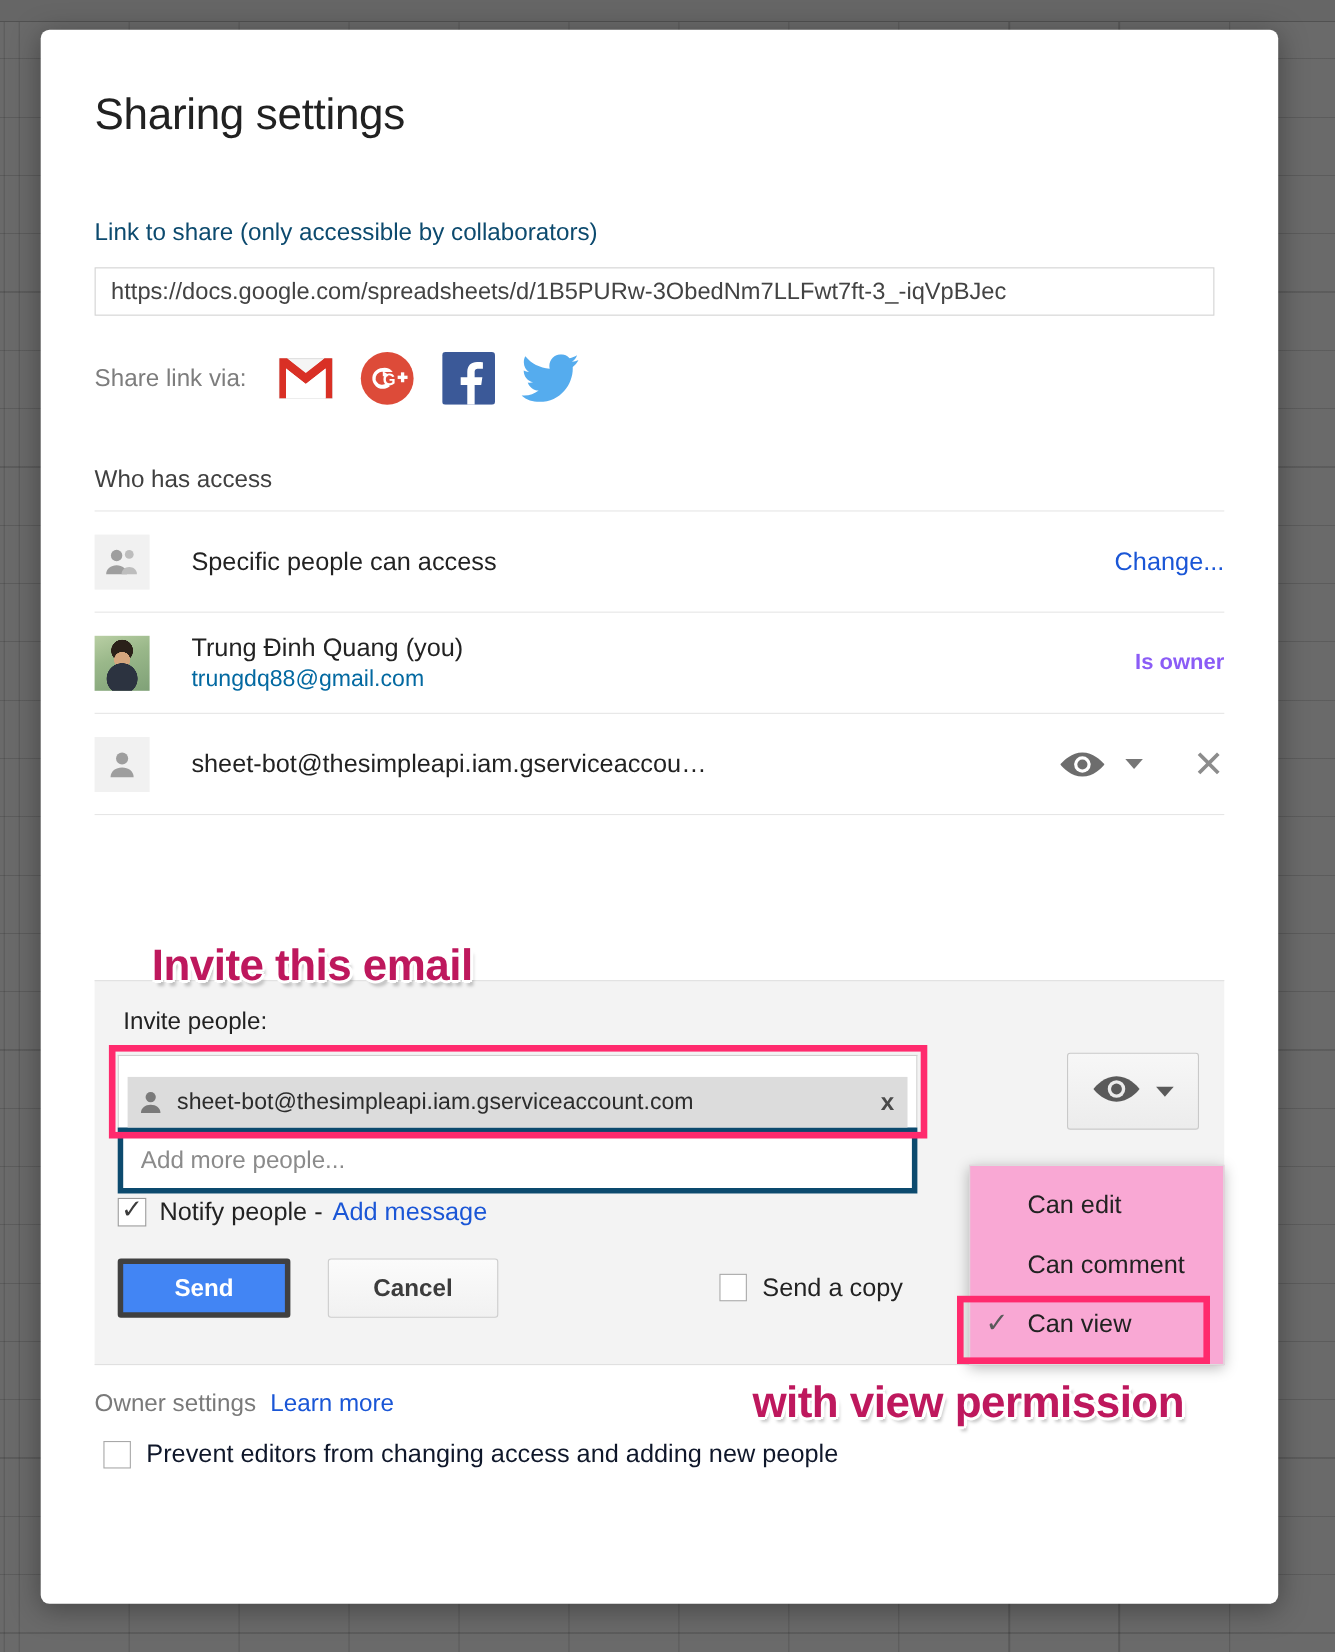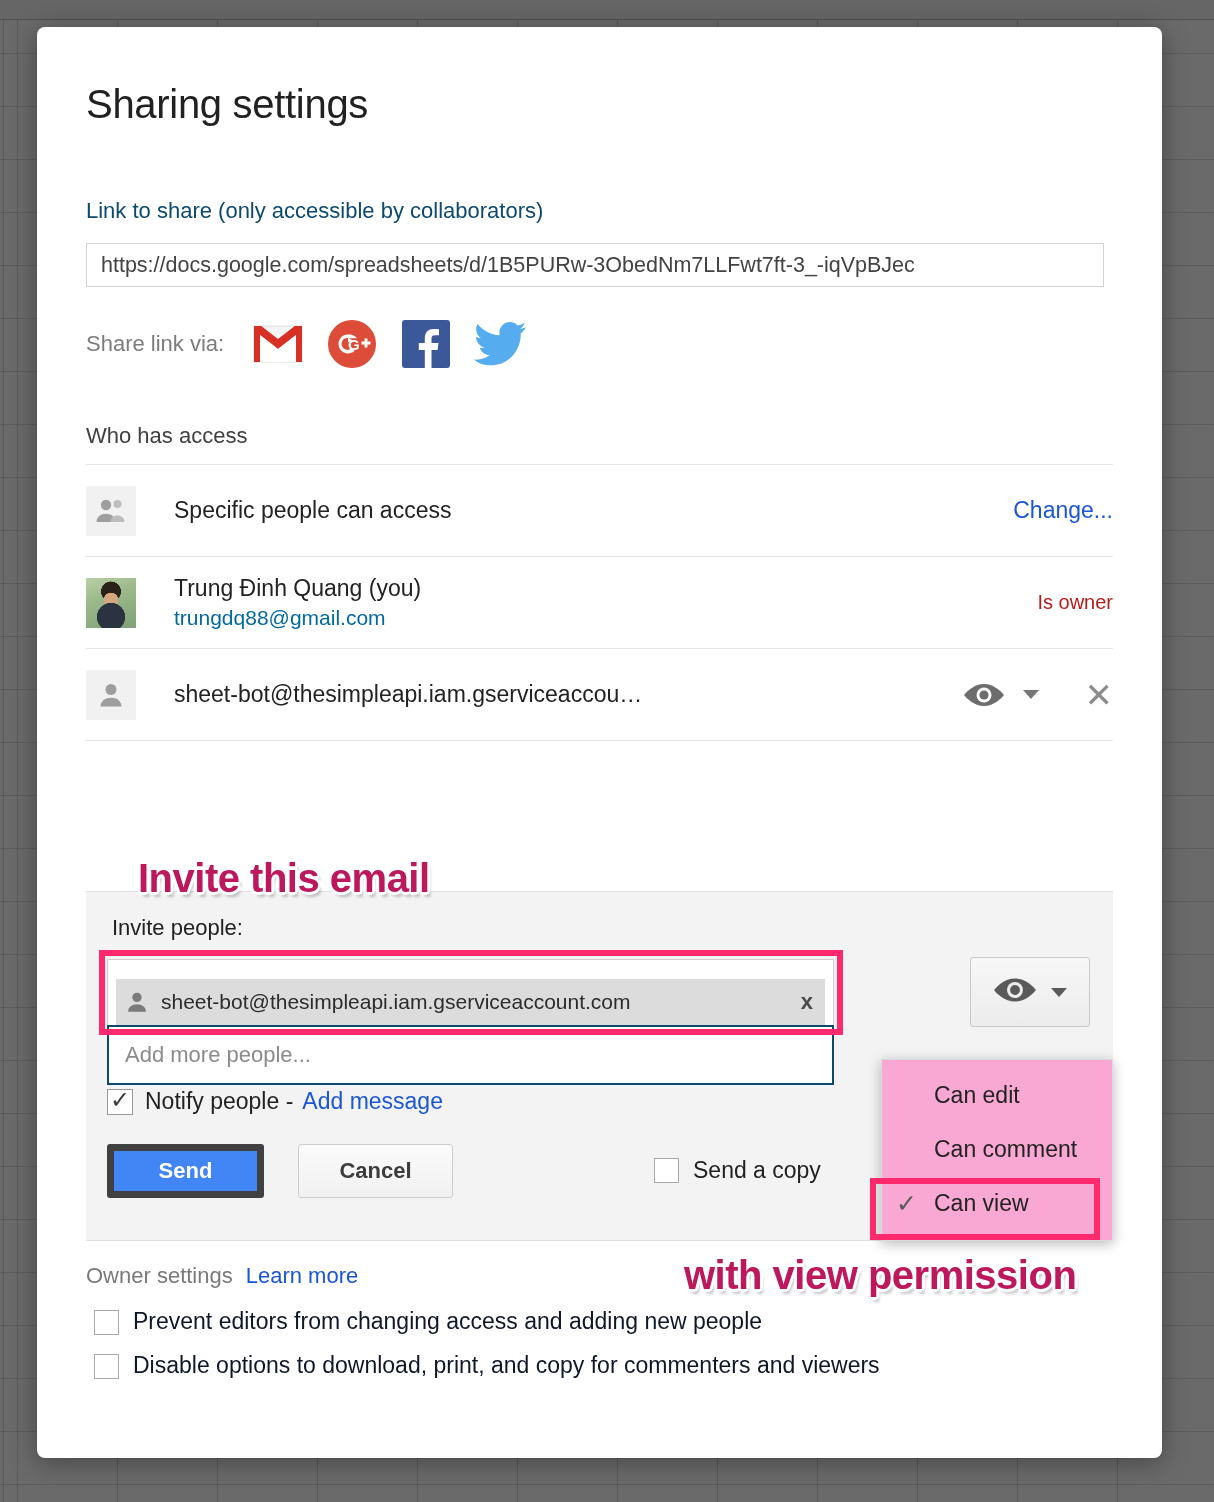--- a/index.html
+++ b/index.html
@@ -138,21 +138,21 @@
   }
   .access-right {
     display: flex; align-items: center;
     flex: 0 0 auto;
   }
   #change-link {
     color: #1a56d6; font-size: 23px;
     text-decoration: none; cursor: pointer;
   }
   #is-owner {
-    color: #b91c1c; font-size: 20px; font-weight: normal;
+    color: #8b5cf6; font-size: 20px; font-weight: bold;
   }
   .caret-down {
     width: 0; height: 0;
     border-left: 8px solid transparent;
     border-right: 8px solid transparent;
     border-top: 9px solid #767676;
     margin-left: 18px;
     cursor: pointer;
   }
   .x-remove {
@@ -197,21 +197,21 @@
   }
   #chip-person-icon { margin-right: 13px; display:flex; }
   #chip-label { flex: 1 1 auto; }
   #chip-x {
     margin-left: 10px; font-size: 22px; color: #4a4a4a;
     cursor: pointer; font-weight: 600;
   }
   #add-more-input {
     display: block;
     width: 727px; height: 60px;
-    border: 2px solid #0c4a6e;
+    border: 5px solid #0c4a6e;
     background: #fff;
     font-family: "Liberation Sans", sans-serif;
     font-size: 22px;
     color: #7d7d7d;
     padding: 0 16px;
     outline: none;
   }
   #add-more-input::placeholder { color: #8b8b8b; opacity: 1; }
 
   
@@ -255,21 +255,21 @@
     margin-top: -4px;
   }
   #add-message-link {
     color: #1a56d6; text-decoration: none; margin-left: 9px; cursor: pointer;
   }
 
   #send-button {
     position: absolute; left: 21px; top: 252px;
     width: 157px; height: 54px;
     background: #4285f4;
-    border: 7px solid #404040;
+    border: 5px solid #404040;
     border-radius: 3px;
     color: #fff; font-size: 22px; font-weight: bold;
     font-family: "Liberation Sans", sans-serif;
     cursor: pointer;
   }
   #cancel-button {
     position: absolute; left: 212px; top: 252px;
     width: 155px; height: 54px;
     background: linear-gradient(#fbfbfb, #f1f1f1);
     border: 1px solid #cdcdcd;
@@ -534,21 +534,17 @@
   <div id="owner-settings-row">
     <span id="owner-settings-title">Owner settings</span>
     <a id="learn-more-link" href="#">Learn more</a>
   </div>
 
   <div id="owner-cb-1" class="owner-cb-row">
     <span class="cb-empty"></span>
     <span>Prevent editors from changing access and adding new people</span>
   </div>
 
-  <div id="owner-cb-2" class="owner-cb-row">
-    <span class="cb-empty"></span>
-    <span>Disable options to download, print, and copy for commenters and viewers</span>
-  </div>
 
 </div>
 
 <div id="callout-invite" class="callout">Invite this email</div>
 <div id="callout-permission" class="callout">with view permission</div>
 
 </body></html>

